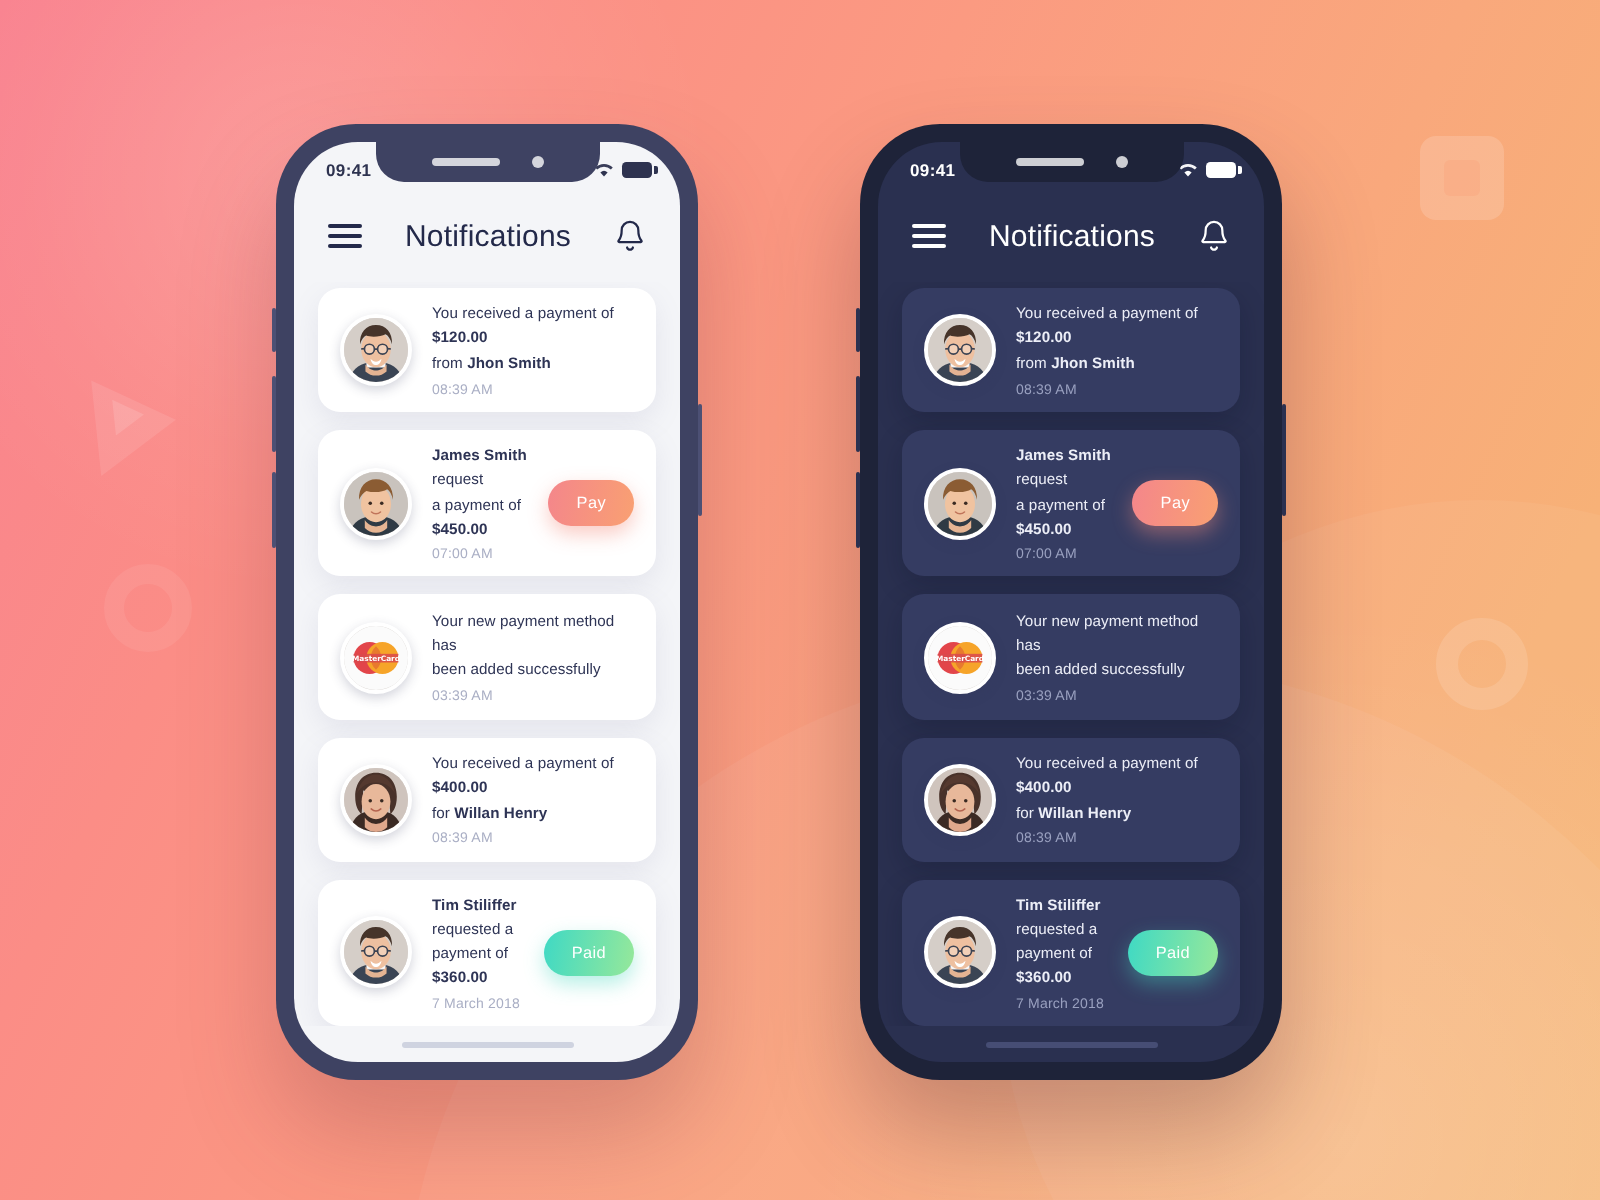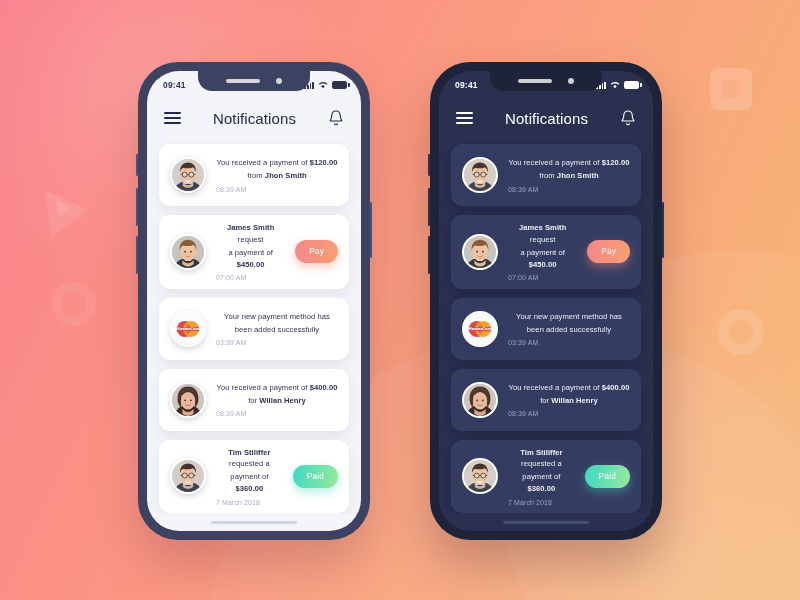--- a/index.html
+++ b/index.html
@@ -102,21 +102,21 @@
     border: 10px solid rgba(255,255,255,0.07);
   }
 
   
   .stage {
     position: absolute;
     inset: 0;
   }
   .phone {
     position: absolute;
-    width: 232px;
+    width: 211px;
     height: 478px;
     border-radius: 40px;
     padding: 9px;
   }
   .phone.light {
     left: 138px; top: 62px;
     background: #3e4262;
     box-shadow: 0 26px 48px rgba(120,50,60,0.26);
   }
   .phone.dark {
@@ -294,21 +294,20 @@
     flex: 1;
     min-width: 0;
     display: flex;
     flex-direction: column;
     gap: 1px;
   }
   .card-text {
     font-size: 7.6px;
     line-height: 1.55;
     letter-spacing: 0.05px;
-    text-align: center;
   }
   .light .card-text { color: #2e3455; }
   .dark  .card-text { color: #eceef7; }
   .card-text b { font-weight: bold; }
   .card-time {
     font-size: 7px;
     margin-top: 3px;
     letter-spacing: 0.1px;
   }
   .light .card-time { color: #a9aec4; }

